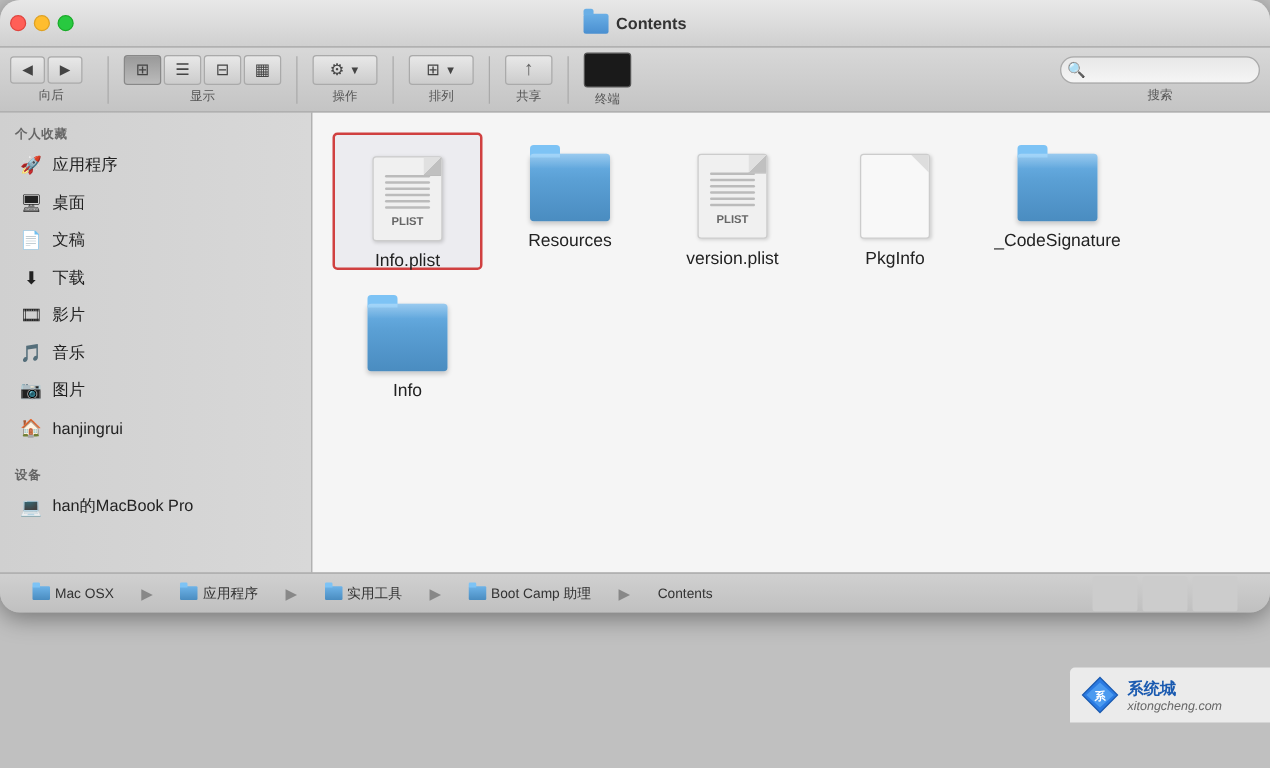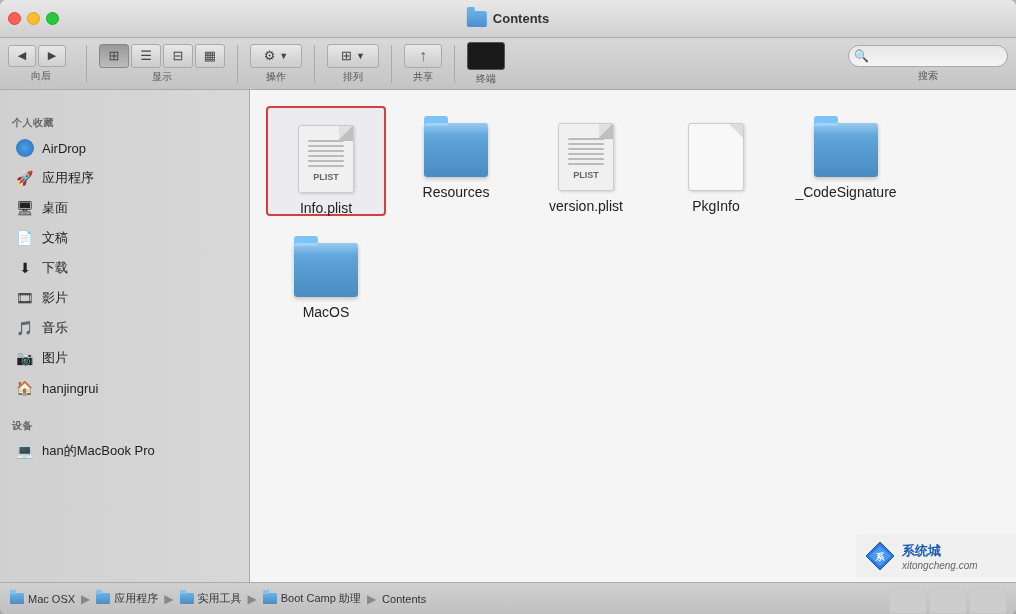--- a/index.html
+++ b/index.html
@@ -6,24 +6,24 @@
     body {
       width: 1016px;
       height: 614px;
       overflow: hidden;
       font-family: "PingFang SC", "Helvetica Neue", Arial, sans-serif;
       background: #c0c0c0;
     }
 
     .window {
       width: 1016px;
-      height: 614px;
+      height: 490px;
       display: flex;
       flex-direction: column;
-      border-radius: 6px;
+      border-radius: 16px;
       overflow: hidden;
       box-shadow: 0 4px 20px rgba(0,0,0,0.4);
       justify-content: center;
     }
 
     
     .title-bar {
       height: 38px;
       background: linear-gradient(to bottom, #e8e8e8, #d0d0d0);
       display: flex;
@@ -211,21 +211,21 @@
 
     
     .sidebar {
       width: 250px;
       background: linear-gradient(to right, #d0d0d0, #d8d8d8);
       border-right: 1px solid #aaa;
       display: flex;
       flex-direction: column;
       overflow-y: auto;
       flex-shrink: 0;
-      padding: 20px 0;
+      padding: 4px 0;
     }
 
     .sidebar-section-header {
       font-size: 10px;
       font-weight: 700;
       color: #666;
       padding: 6px 12px 3px 12px;
       text-transform: uppercase;
       letter-spacing: 0.5px;
     }
@@ -410,22 +410,22 @@
       border-color: transparent #ddd transparent transparent;
     }
 
     
     .status-bar {
       height: 32px;
       background: linear-gradient(to bottom, #d0d0d0, #c0c0c0);
       border-top: 1px solid #aaa;
       display: flex;
       align-items: center;
-      padding: 0 10px;
-      gap: 4px;
+      padding: 0 26px;
+      gap: 20px;
       flex-shrink: 0;
       overflow: hidden;
     }
 
     .breadcrumb-item {
       display: flex;
       align-items: center;
       gap: 4px;
       font-size: 11px;
       color: #333;
@@ -557,26 +557,20 @@
       </div>
       <span class="toolbar-label">搜索</span>
     </div>
   </div>
 
   <div class="main-content">
 
     <div class="sidebar">
       <div class="sidebar-section-header">个人收藏</div>
 
-      <div class="sidebar-item">
-        <div class="sidebar-icon">
-          <div class="icon-airdrop"></div>
-        </div>
-        <span>AirDrop</span>
-      </div>
 
       <div class="sidebar-item">
         <div class="sidebar-icon">
           <span style="font-size:14px;">🚀</span>
         </div>
         <span>应用程序</span>
       </div>
 
       <div class="sidebar-item">
         <div class="sidebar-icon">
@@ -693,21 +687,21 @@
         <div class="file-icon">
           <div class="folder-icon"></div>
         </div>
         <span class="file-name">_CodeSignature</span>
       </div>
 
       <div class="file-item">
         <div class="file-icon">
           <div class="folder-icon"></div>
         </div>
-        <span class="file-name">MacOS</span>
+        <span class="file-name">Info</span>
       </div>
     </div>
   </div>
 
   <div class="status-bar" style="position:relative;">
     <div class="breadcrumb-item">
       <div class="breadcrumb-folder-icon"></div>
       <span>Mac OSX</span>
     </div>
     <span class="breadcrumb-separator">▶</span>

